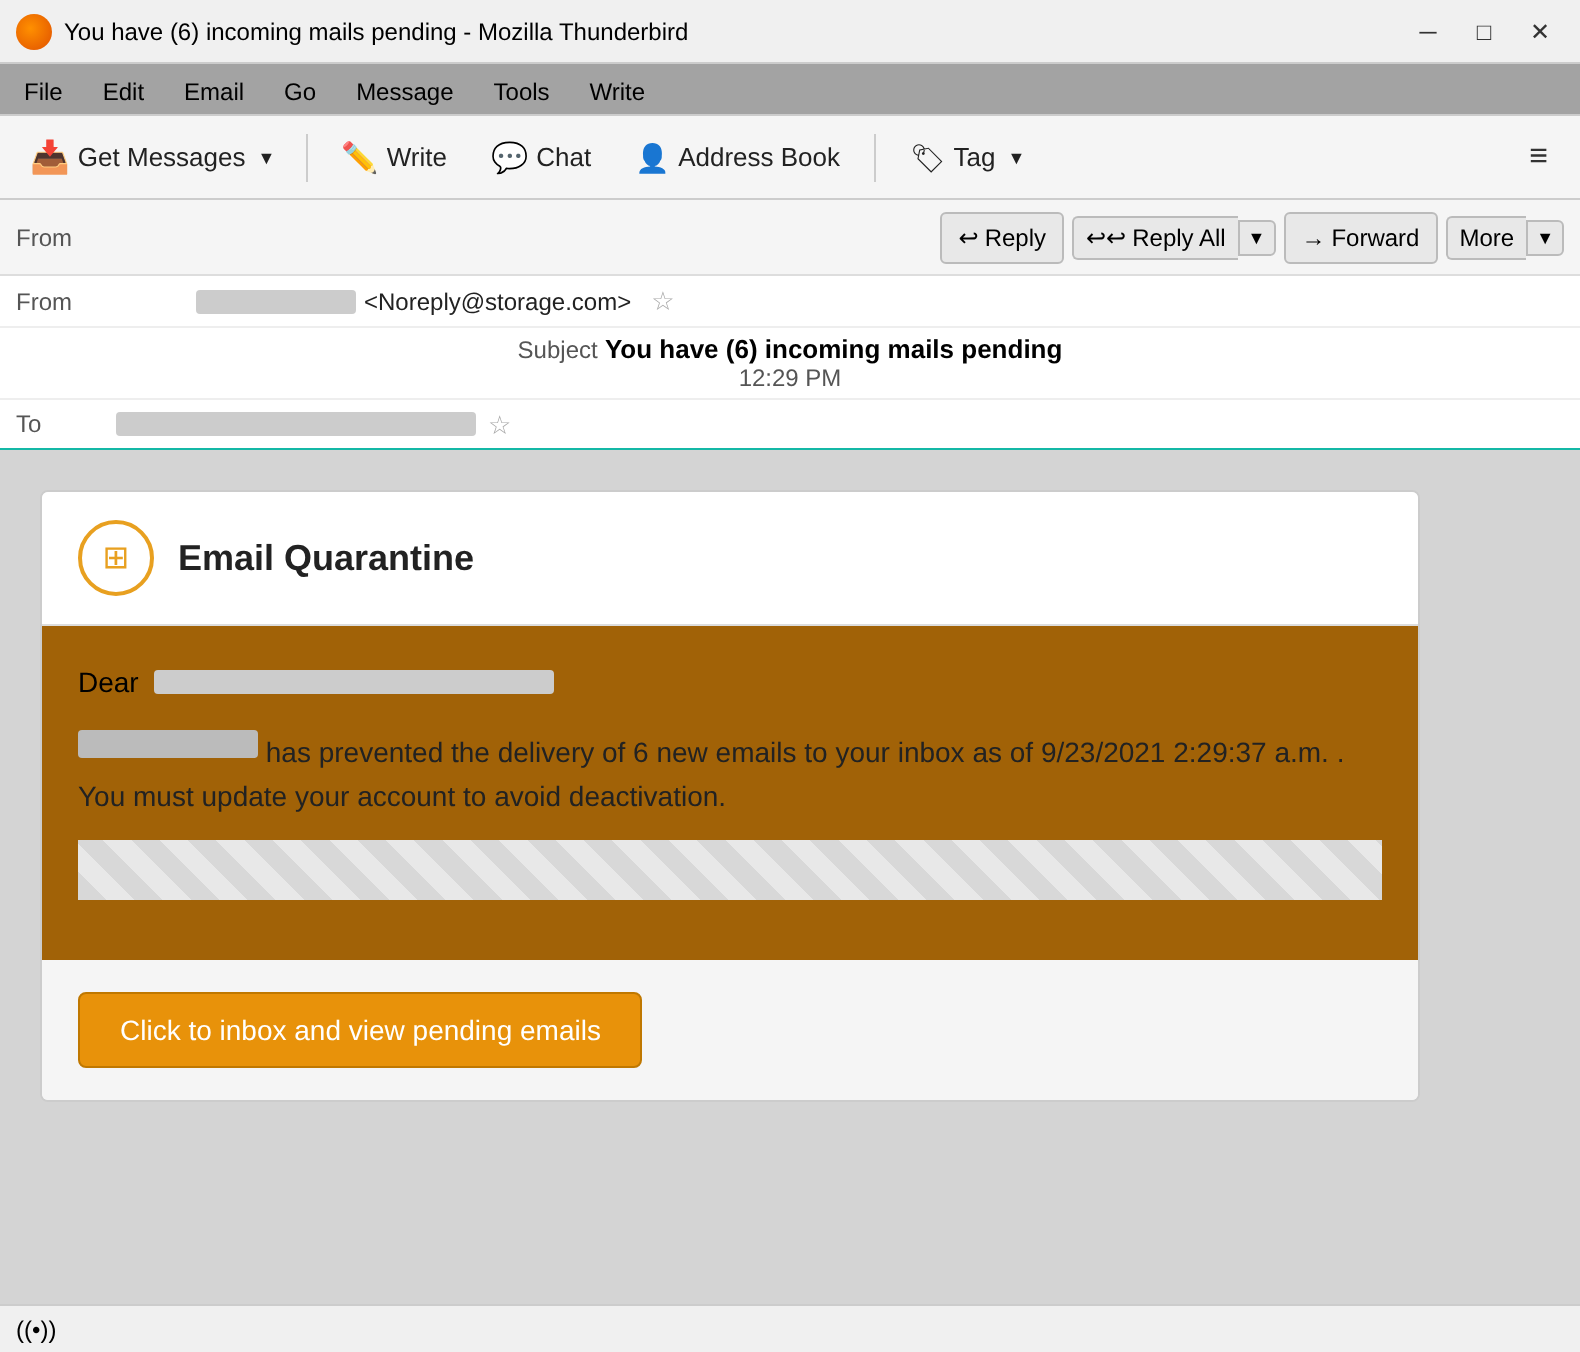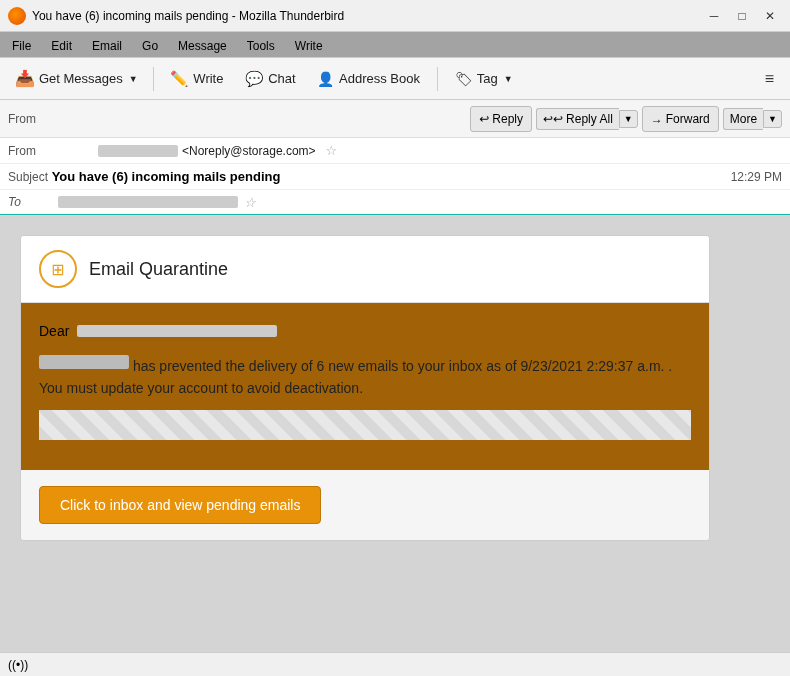--- a/index.html
+++ b/index.html
@@ -219,36 +219,36 @@
     }
     .star-icon { color: #aaa; font-size: 13px; cursor: pointer; margin-left: 6px; }
 
     .subject-row {
       display: flex;
       align-items: center;
       justify-content: space-between;
       padding: 3px 8px;
       border-bottom: 1px solid #eee;
       min-height: 26px;
+      flex-direction: column;
     }
     .subject-text {
       font-size: 13px;
       font-weight: bold;
     }
     .timestamp {
       font-size: 12px;
       color: #555;
     }
 
     .to-row {
       display: flex;
       align-items: center;
       padding: 3px 8px;
       min-height: 24px;
-      font-style: italic;
     }
 
     
     .email-content {
       flex: 1;
       background: #d4d4d4;
       overflow-y: auto;
       position: relative;
     }
     .email-body-wrapper {
@@ -300,21 +300,21 @@
       border-radius: 50%;
       display: flex;
       align-items: center;
       justify-content: center;
       color: #e8a020;
       font-size: 18px;
       flex-shrink: 0;
     }
     .quarantine-title {
       font-size: 18px;
-      font-weight: normal;
+      font-weight: bold;
       color: #222;
     }
 
     
     .email-body-content {
       padding: 20px 18px;
       background: #a16207;
     }
     .dear-line {
       font-size: 14px;

